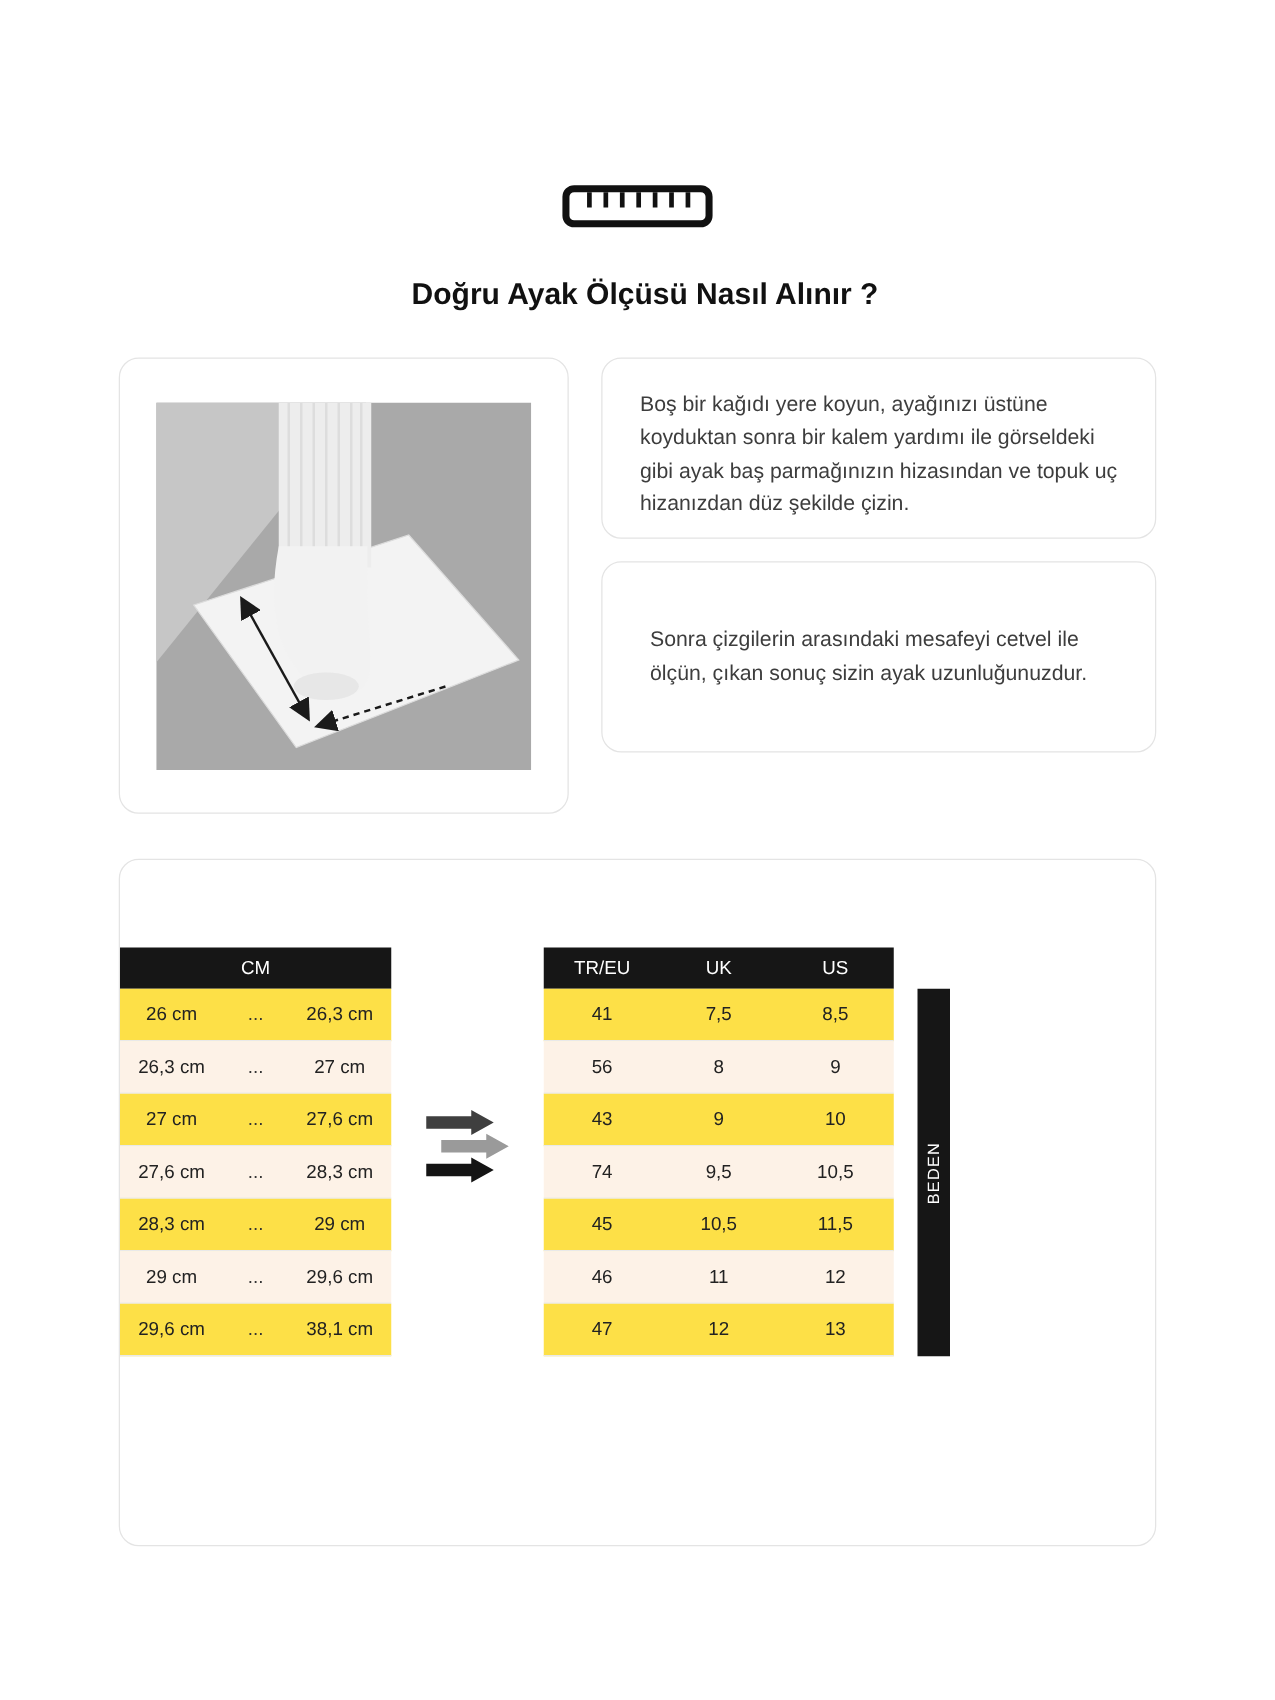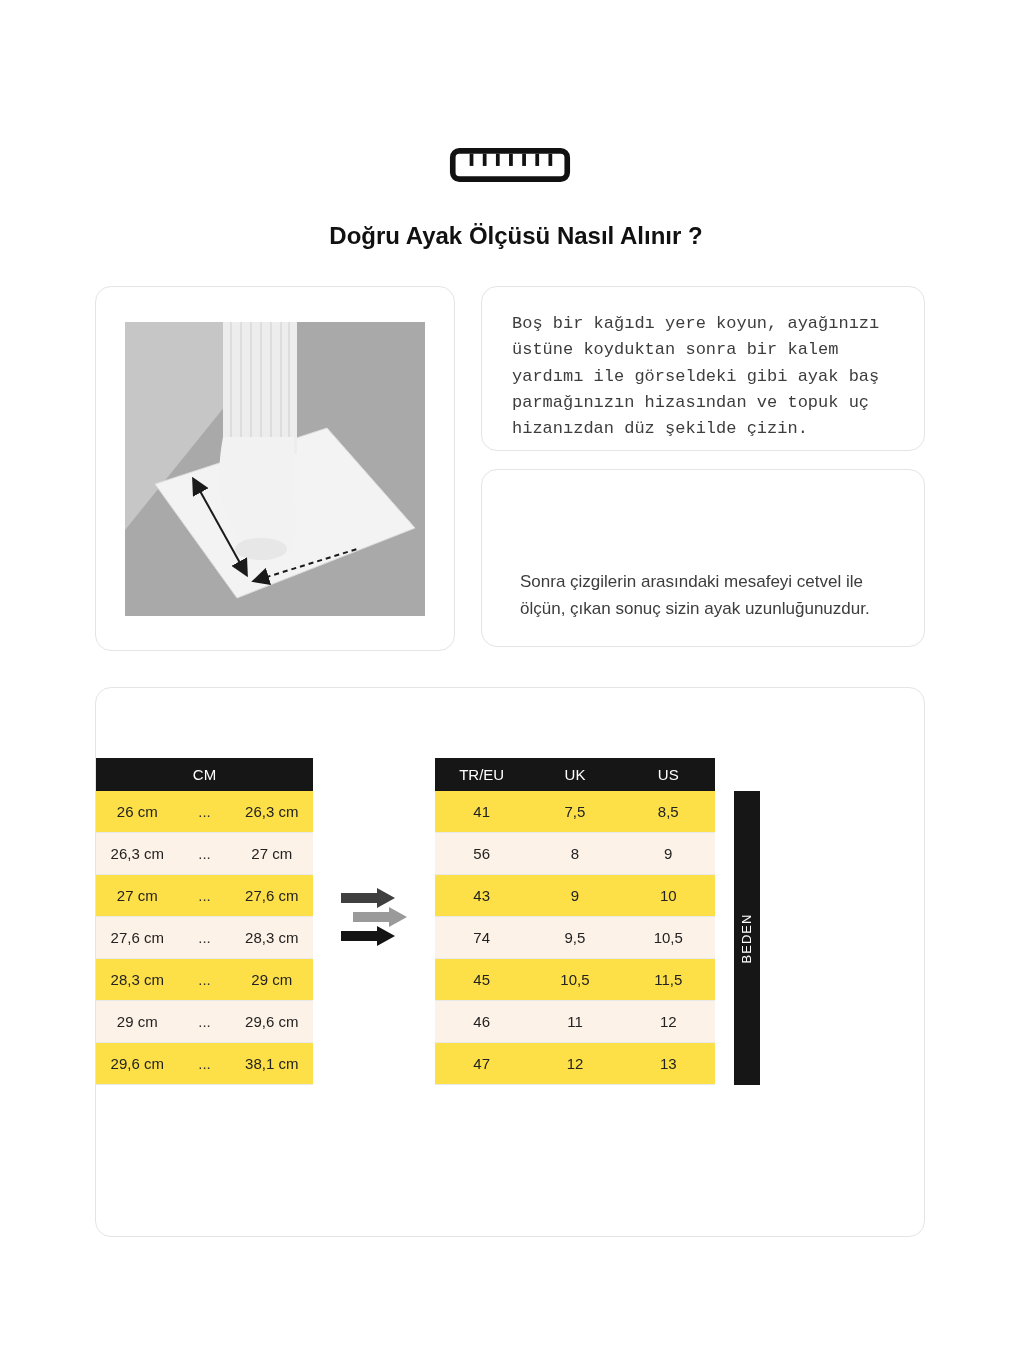--- a/index.html
+++ b/index.html
@@ -51,22 +51,22 @@
     gap: 18px;
   }
   .info-box {
     border: 1px solid #e4e4e4;
     border-radius: 16px;
     padding: 24px 30px;
     font-size: 17px;
     line-height: 1.55;
     color: #3d3d3d;
   }
-  .info-box.step1 { height: 165px; font-family: Liberation Mono, monospace; }
-  .info-box.step2 { height: 178px; display: flex; align-items: flex-end; padding-left: 38px; }
+  .info-box.step1 { height: 145px; }
+  .info-box.step2 { height: 153px; display: flex; align-items: center; padding-left: 38px; }
 
   .size-card {
     margin: 36px 95px 0 95px;
     border: 1px solid #e4e4e4;
     border-radius: 16px;
     height: 550px;
     padding-top: 38px;
   }
   .size-title {
     text-align: center;

